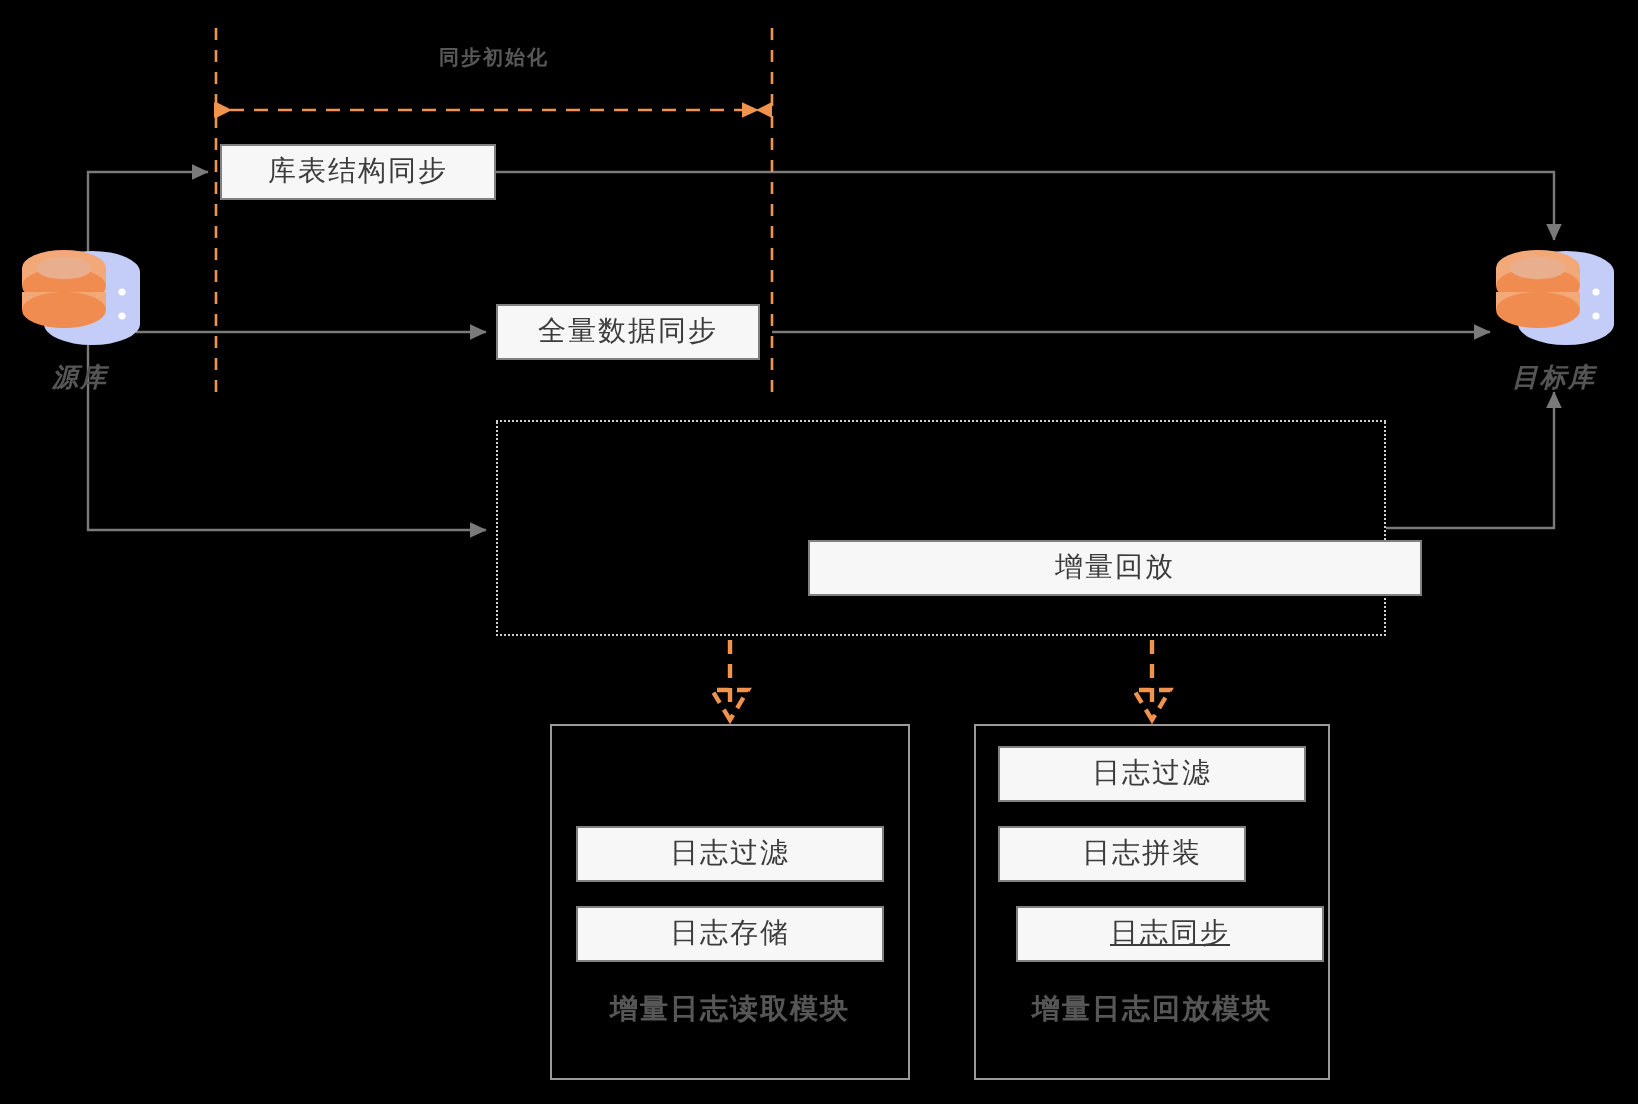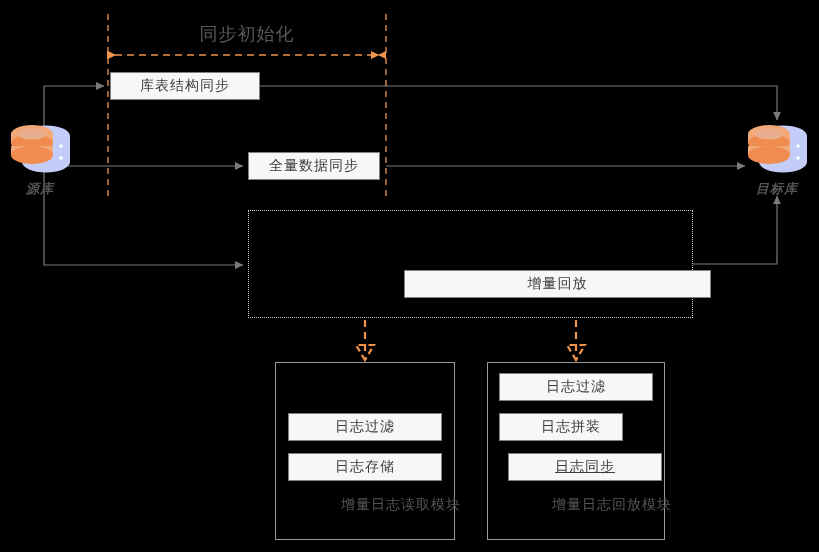--- a/index.html
+++ b/index.html
@@ -30,28 +30,27 @@
   .modbox{
     border:1px solid #9a9a9a;
     box-sizing:border-box;
     background:transparent;
   }
   .modlabel{
     position:absolute;left:0;right:0;
     text-align:center;
     color:#565656;
     font-size:14px;
-    font-weight:normal;
+    font-weight:bold;
     letter-spacing:1px;
-    margin-left:36px;
   }
 
   
   .phaselabel{
-    color:#585858;font-size:18px;font-weight:normal;letter-spacing:1px;
+    color:#585858;font-size:10px;font-weight:bold;letter-spacing:1px;
     text-align:center;
   }
 
   
   .dbcap{
     color:#555;font-size:13px;font-weight:bold;text-align:center;
     letter-spacing:1px;
     font-style:italic;
   }
 
@@ -128,21 +127,21 @@
       <ellipse cx="24" cy="33" rx="21" ry="9" fill="#f08c4f"></ellipse>
       <ellipse cx="24" cy="12" rx="14" ry="5.6" fill="#e9ae8d"></ellipse>
       <circle cx="53" cy="24" r="1.8" fill="#ffffff"></circle>
       <circle cx="53" cy="36" r="1.8" fill="#ffffff"></circle>
     </svg>
   </div>
   <div class="abs dbcap" style="left:745px;top:180px;width:64px;">目标库</div>
 
   <div class="abs phaselabel" style="left:108px;top:22px;width:278px;">同步初始化</div>
 
-  <div class="abs pbox" style="left:110px;top:72px;width:150px;height:28px;">库表结构同步</div>
+  <div class="abs pbox" style="left:110px;top:72px;width:138px;height:28px;">库表结构同步</div>
 
   <div class="abs pbox" style="left:248px;top:152px;width:132px;height:28px;">全量数据同步</div>
 
   <div class="abs dotgroup" style="left:248px;top:210px;width:445px;height:108px;"></div>
 
 
   <div class="abs pbox" style="left:404px;top:270px;width:307px;height:28px;">增量回放</div>
 
   <div class="abs modbox" style="left:275px;top:362px;width:180px;height:178px;"></div>
   <div class="abs pbox" style="left:288px;top:413px;width:154px;height:28px;">日志过滤</div>

